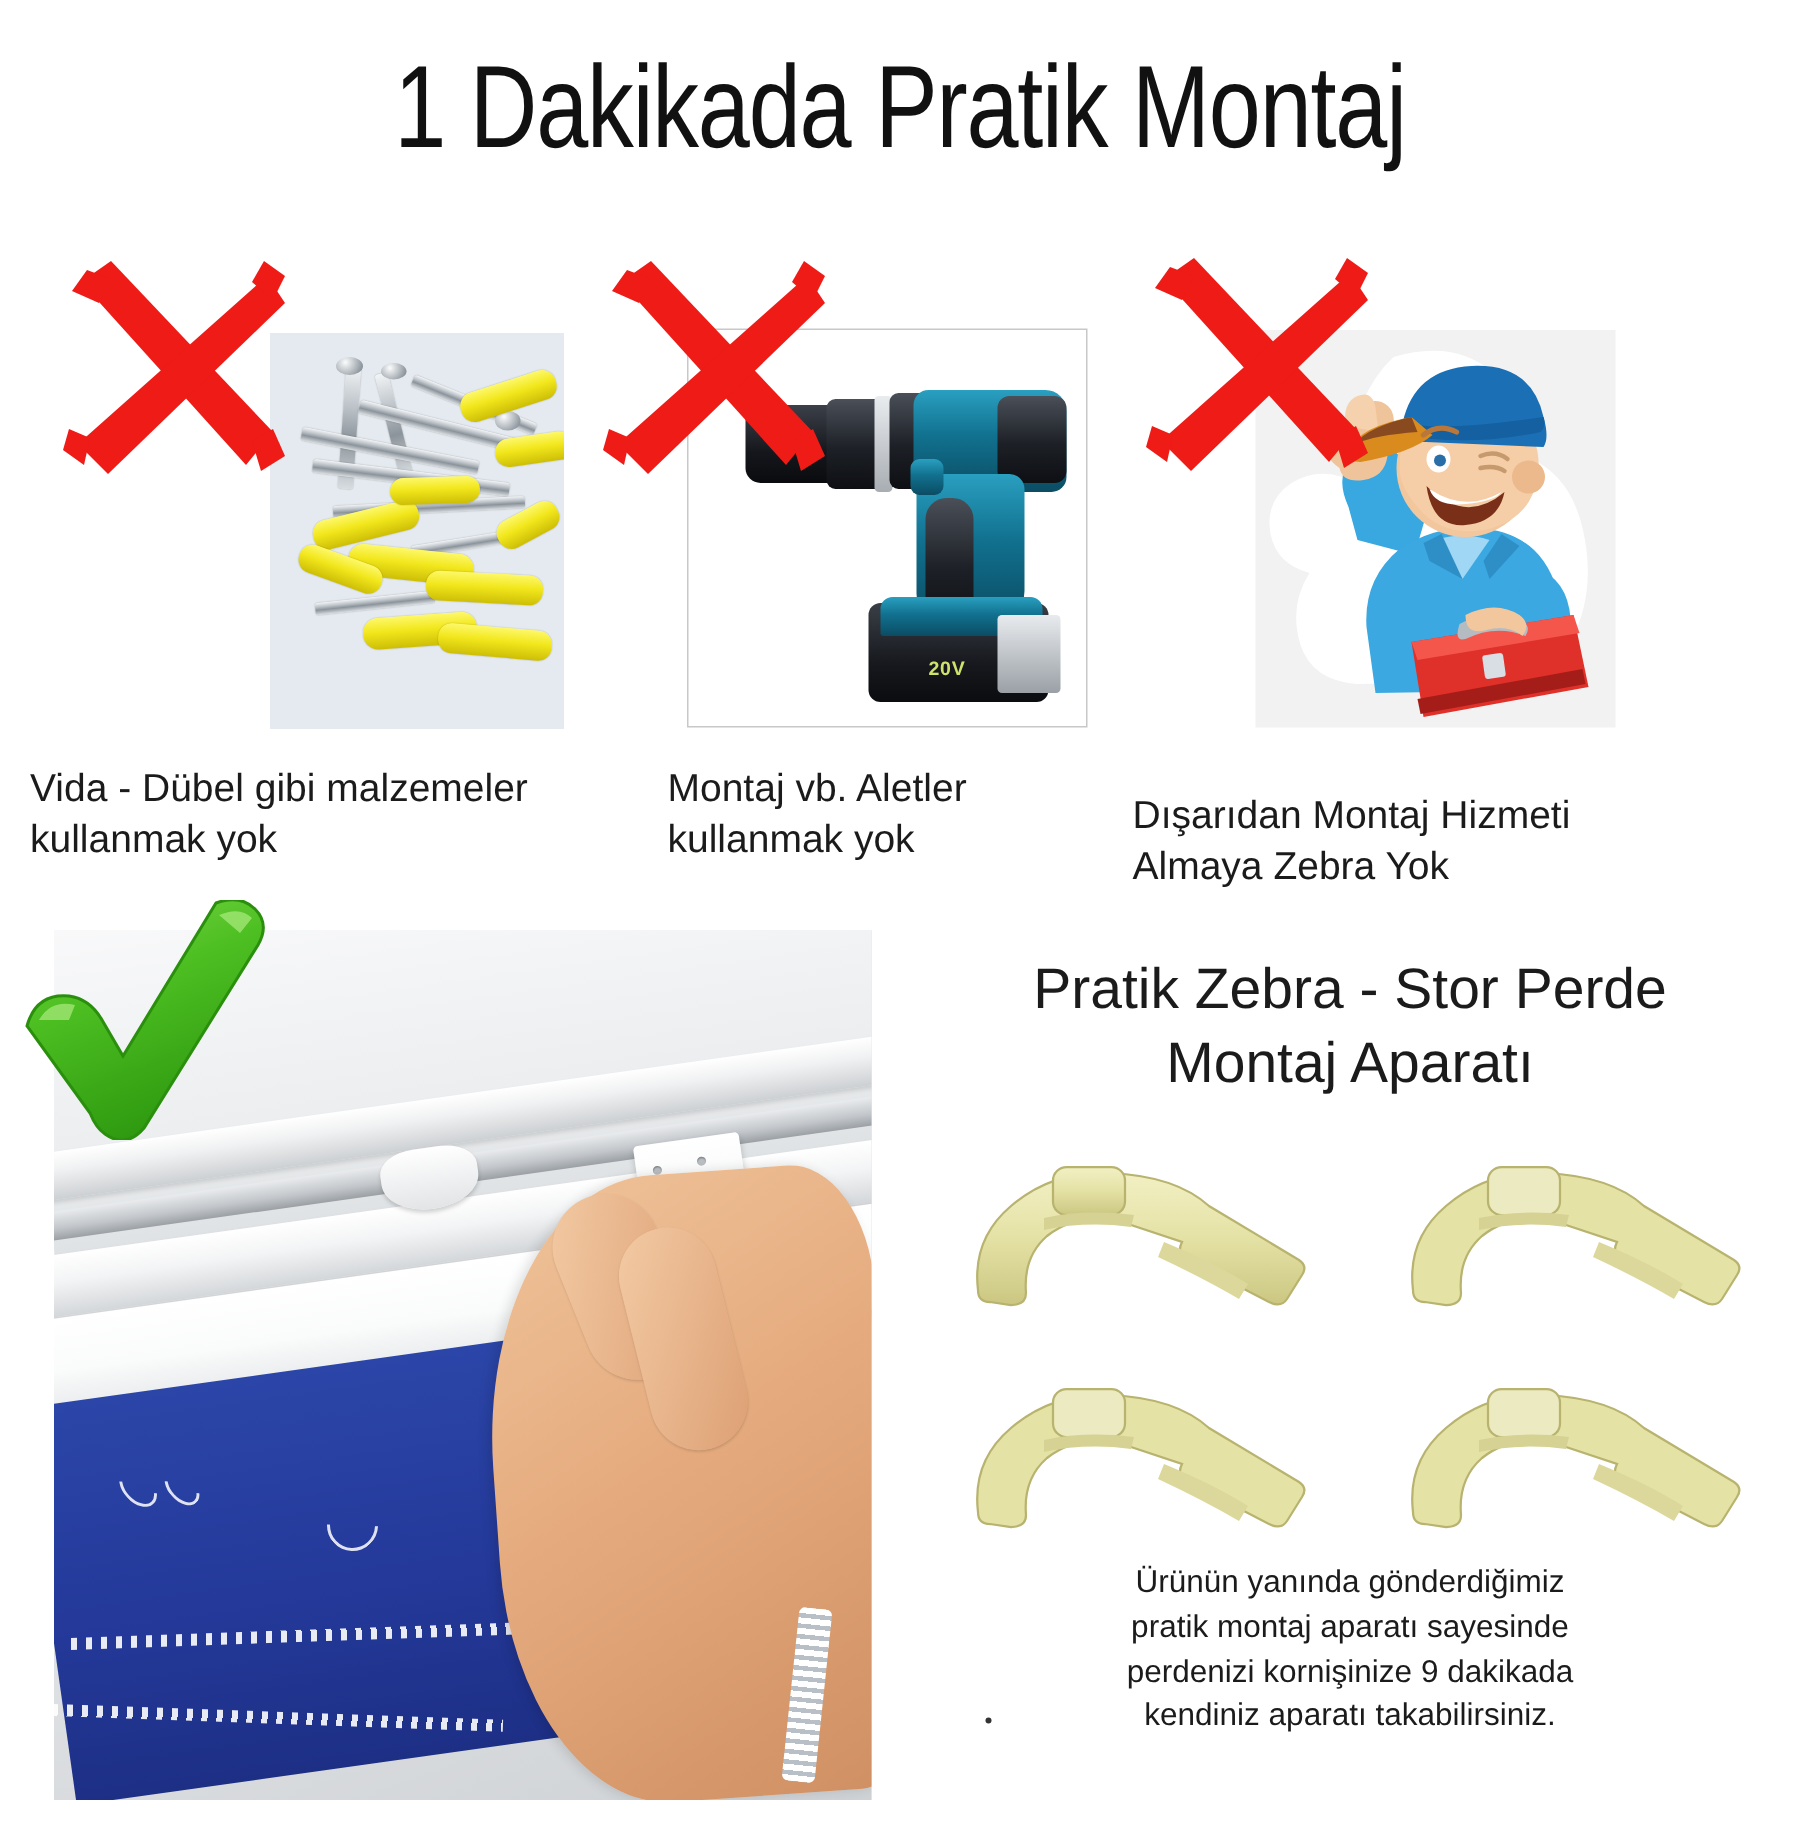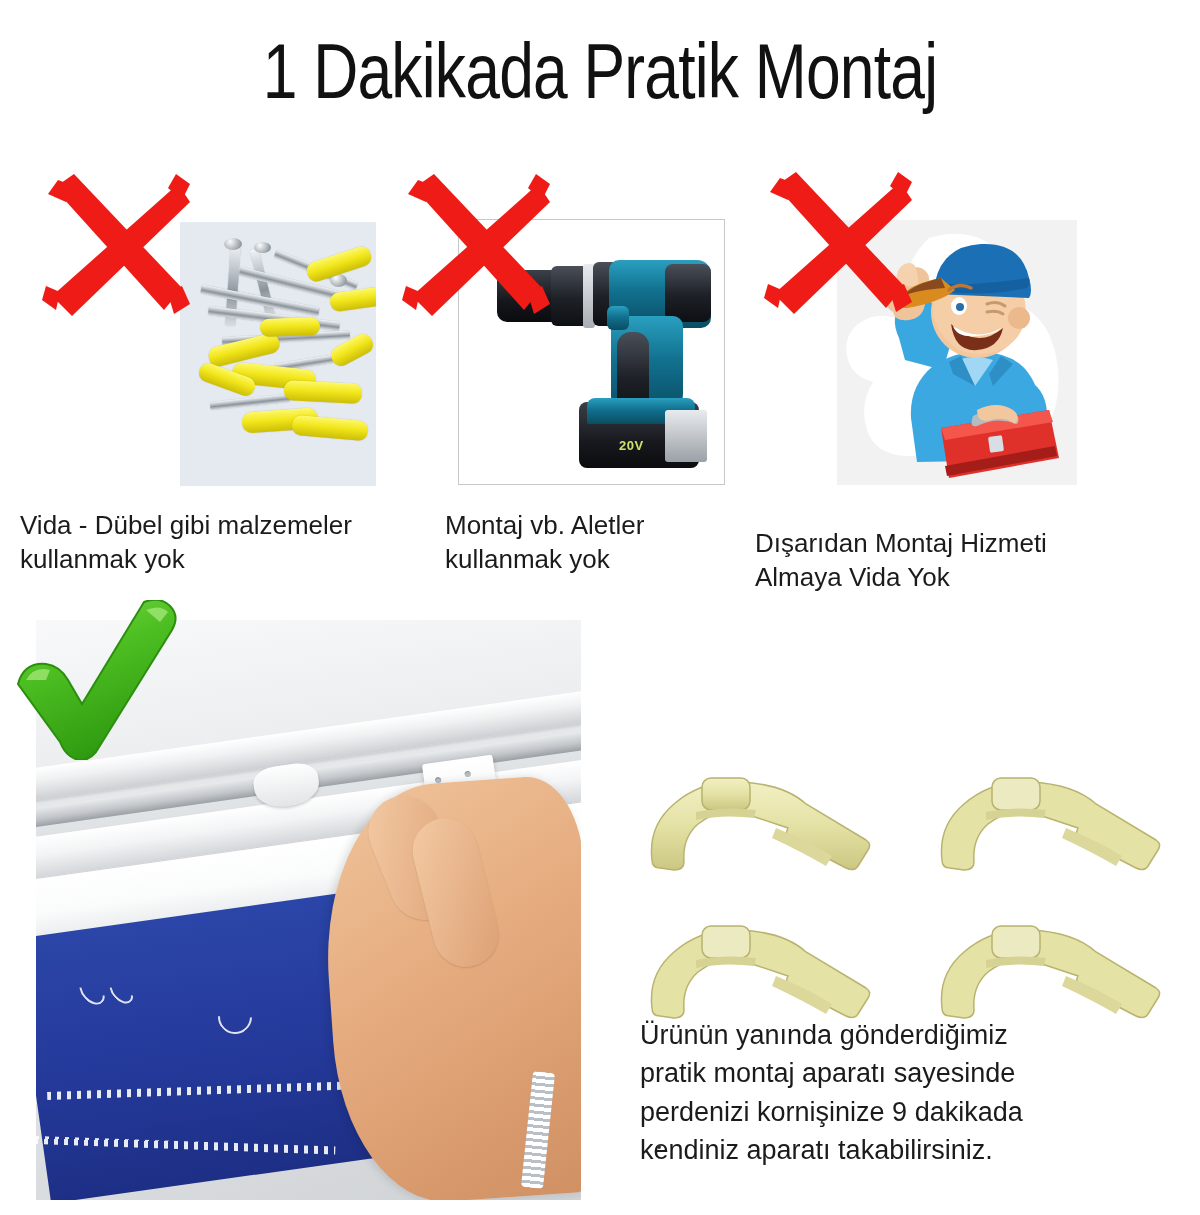--- a/index.html
+++ b/index.html
@@ -130,22 +130,22 @@
     font-family:"Liberation Sans","DejaVu Sans",sans-serif;
   }
 
   
   .clips{position:absolute;left:628px;top:768px;width:560px;height:270px;}
   .clip-cell{position:absolute;width:245px;height:115px;}
   .clip-cell svg{width:100%;height:100%;display:block;}
 
   
   .rpara{
-    position:absolute;left:640px;top:1016px;width:520px;
-    font-size:27px;line-height:1.42;color:#1b1b1b;
+    position:absolute;left:640px;top:1040px;width:520px;
+    text-align:center;font-size:21px;line-height:1.42;color:#1b1b1b;
     font-family:"Liberation Sans","DejaVu Sans",sans-serif;
   }
   .stray-dot{position:absolute;left:657px;top:1145px;width:4px;height:4px;background:#333;border-radius:50%;}
 </style>
 </head>
 <body>
 
 <div class="stage">
 
   <div class="title">1 Dakikada Pratik Montaj</div>
@@ -282,21 +282,21 @@
   <div class="cap cap-1">
     <div>Vida - Dübel gibi malzemeler</div>
     <div>kullanmak yok</div>
   </div>
   <div class="cap cap-2">
     <div>Montaj vb. Aletler</div>
     <div>kullanmak yok</div>
   </div>
   <div class="cap cap-3">
     <div>Dışarıdan Montaj Hizmeti</div>
-    <div>Almaya Vida Yok</div>
+    <div>Almaya Zebra Yok</div>
   </div>
 
   <div class="photo">
     <div class="ph-wall"></div>
     <div class="ph-ceiling"></div>
     <div class="ph-rail rail-a"></div>
     <div class="ph-rail rail-b"></div>
     <div class="ph-rail rail-c"></div>
     <div class="ph-clip"></div>
     <div class="ph-roller"></div>
@@ -326,20 +326,24 @@
           <stop offset="0%" stop-color="#7fd94b"></stop>
           <stop offset="45%" stop-color="#4dbf22"></stop>
           <stop offset="100%" stop-color="#2f9a10"></stop>
         </linearGradient>
       </defs>
       <path d="M6 84 q6 -22 28 -20 q14 2 22 16 l14 24 L132 2 q16 -6 26 4 q10 10 2 24 L84 152 q-12 14 -26 4 q-6 -4 -10 -14 z" fill="url(#gchk)" stroke="#2b8f0e" stroke-width="2"></path>
       <path d="M14 80 q8 -14 24 -10 l-4 10 z M134 10 q14 -6 22 2 l-8 10 z" fill="#a5e87a" opacity=".75"></path>
     </svg>
   </div>
 
+  <div class="rheading">
+    <div>Pratik Zebra - Stor Perde</div>
+    <div>Montaj Aparatı</div>
+  </div>
 
   <div class="clips">
     <div class="clip-cell" style="left:8px;top:0;">
       <svg viewBox="0 0 245 115">
         <defs>
           <linearGradient id="cl1" x1="0" y1="0" x2="0" y2="1">
             <stop offset="0%" stop-color="#f2f0c4"></stop>
             <stop offset="48%" stop-color="#e5e2a6"></stop>
             <stop offset="100%" stop-color="#cbc782"></stop>
           </linearGradient>

